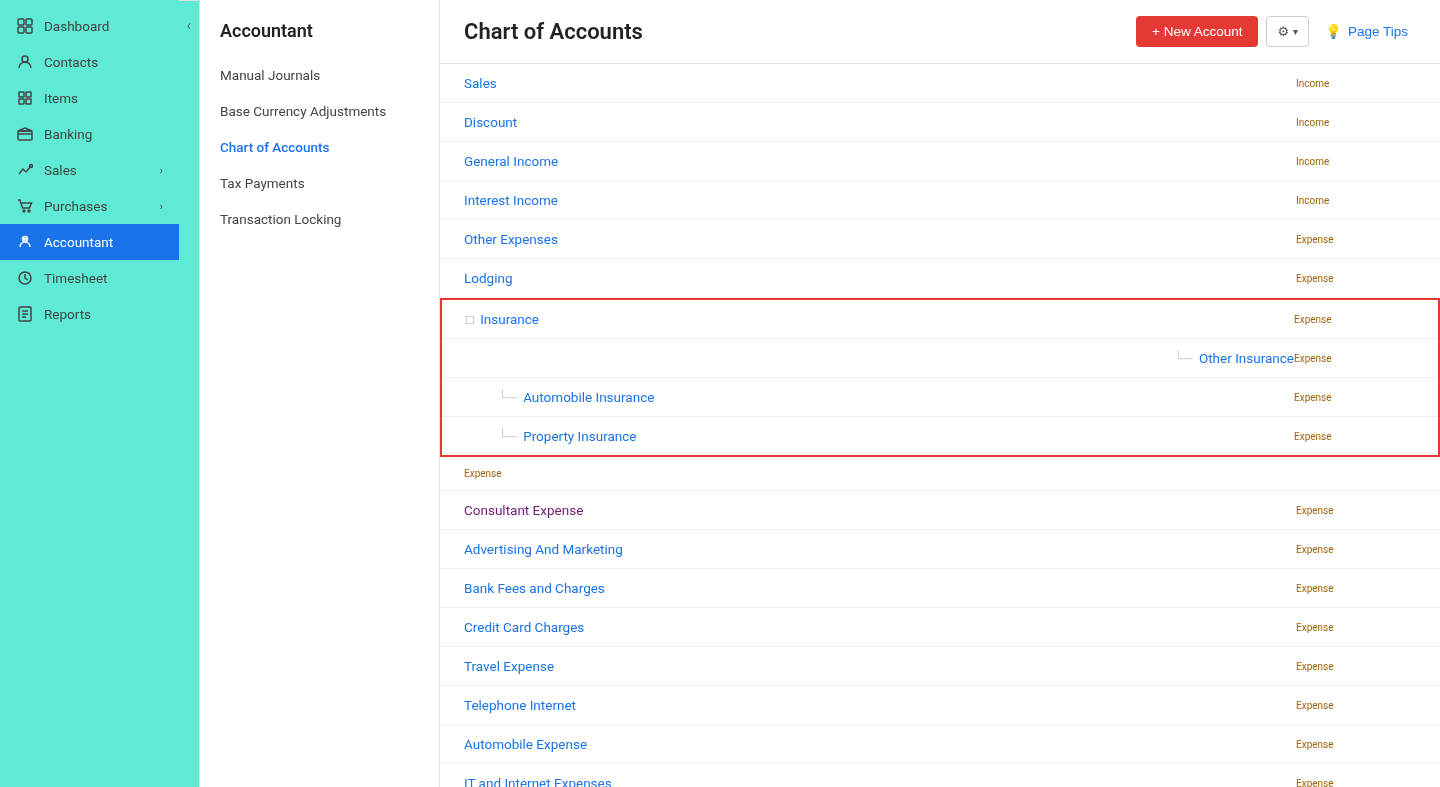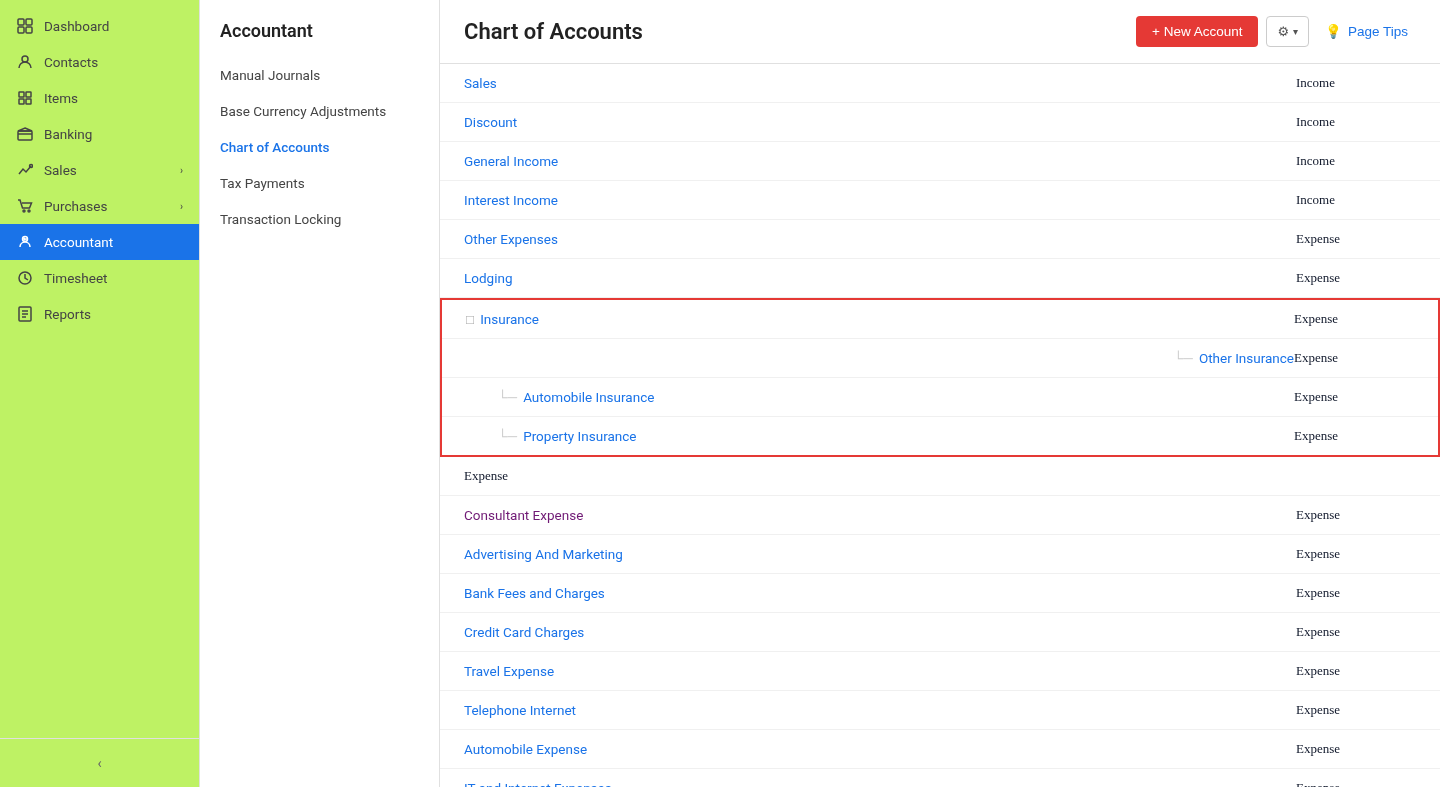--- a/index.html
+++ b/index.html
@@ -1,24 +1,24 @@
 <!DOCTYPE html>
 <html><head>
   <meta charset="utf-8">
   <style>
     * { box-sizing: border-box; margin: 0; padding: 0; }
     body { font-family: -apple-system, BlinkMacSystemFont, 'Segoe UI', Roboto, sans-serif; font-size: 14px; color: #333; background: #f5f5f5; display: flex; height: 787px; overflow: hidden; }
 
     
     .sidebar {
       width: 200px;
-      background: #bef264;
+      background: #5eead4;
       border-right: 1px solid #e0e0e0;
       display: flex;
-      flex-direction: column;
+      flex-direction: row;
       flex-shrink: 0;
       height: 100%;
     }
     .sidebar-nav { flex: 1; overflow-y: auto; padding: 8px 0; }
     .sidebar-item {
       display: flex;
       align-items: center;
       padding: 9px 16px;
       cursor: pointer;
       color: #444;
@@ -135,23 +135,22 @@
       border-bottom: 1px solid #f0f0f0;
       cursor: pointer;
     }
     .account-name {
       flex: 1;
       color: #1a73e8;
       font-size: 13.5px;
     }
     .account-type {
       width: 120px;
-      color: #0f172a;
-      font-size: 13px;
-      font-family: Liberation Serif, serif;
+      color: #a16207;
+      font-size: 10px;
     }
 
     
     .highlighted-group {
       border: 2px solid #e53935;
       margin: 0 0;
     }
     .highlighted-group .account-row {
       border-bottom: 1px solid #f0f0f0;
     }

